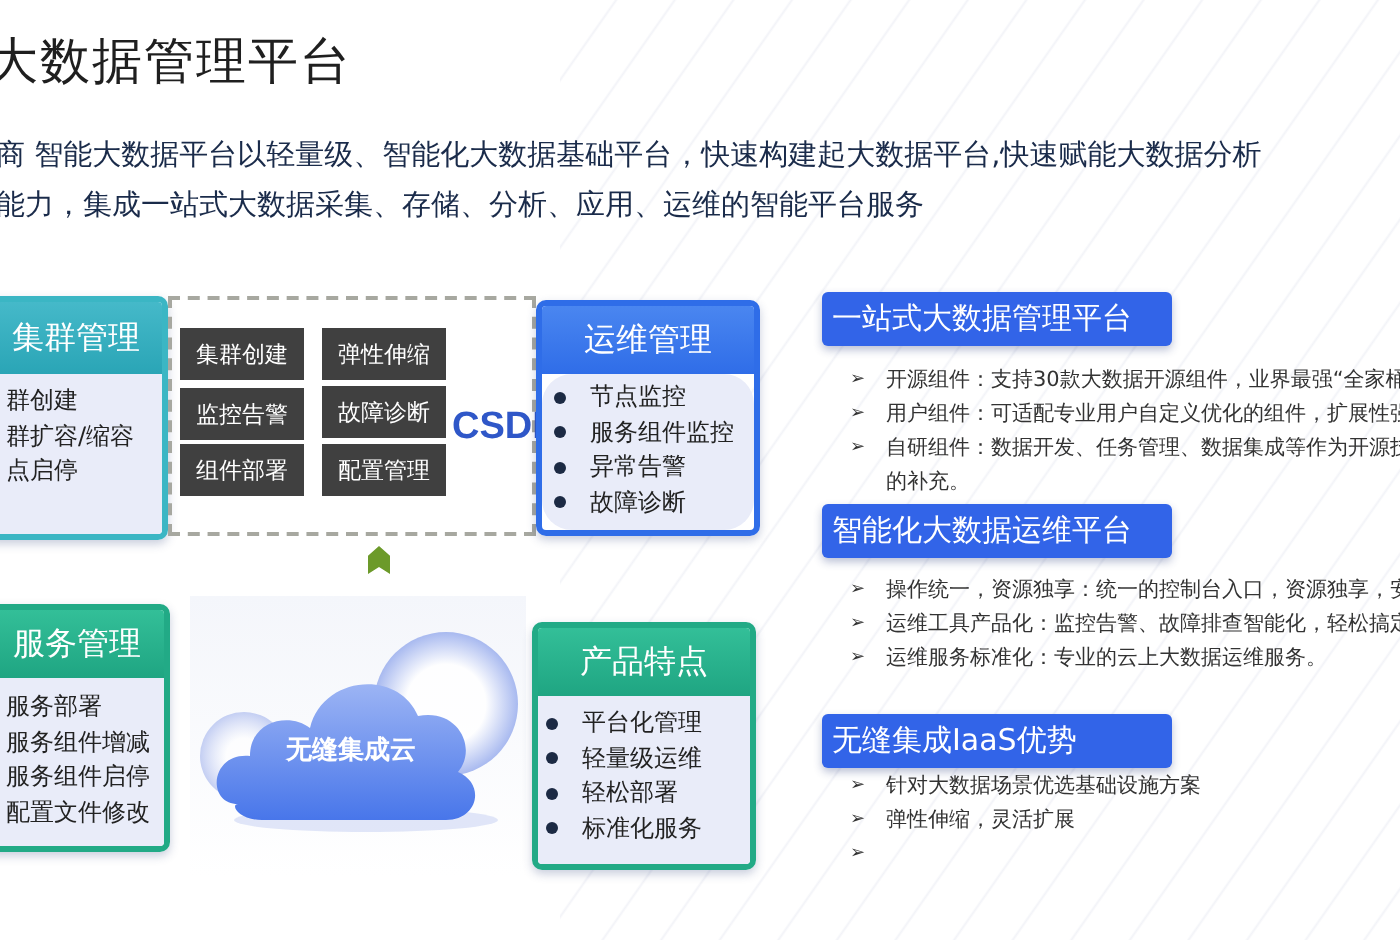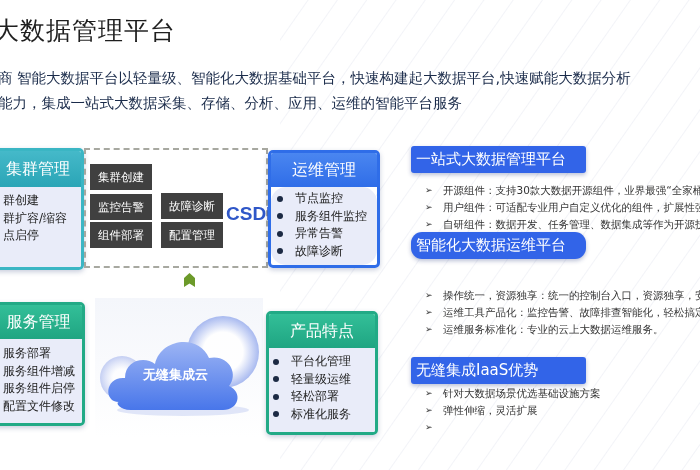--- a/index.html
+++ b/index.html
@@ -61,20 +61,21 @@
   <div class="head">集群管理</div>
   <div class="body" style="height:80px; padding-left:8px;">
     <div class="li">群创建</div>
     <div class="li">群扩容/缩容</div>
     <div class="li">点启停</div>
   </div>
 </div>
 
 <div class="csdp">
   <div class="grid-btn" style="left:4px; top:14px;">集群创建</div>
+  <div class="grid-btn" style="left:75px; top:14px;">弹性伸缩</div>
   <div class="grid-btn" style="left:4px; top:44px;">监控告警</div>
   <div class="grid-btn" style="left:75px; top:43px;">故障诊断</div>
   <div class="grid-btn" style="left:4px; top:72px;">组件部署</div>
   <div class="grid-btn" style="left:75px; top:72px;">配置管理</div>
 </div>
 <div class="csdp-label">CSDP</div>
 
 <div class="card blue" style="left:268px; top:150px; width:112px; height:118px;">
   <div class="head" style="height:34px;">运维管理</div>
   <div class="body" style="height:78px; padding-top:3px;border-radius:15px;">
@@ -165,21 +166,21 @@
       <span class="arr">➢</span>
       <span>用户组件：可适配专业用户自定义优化的组件，扩展性强</span>
     </div>
   <div class="b">
       <span class="arr">➢</span>
       <span>自研组件：数据开发、任务管理、数据集成等作为开源技</span>
     </div>
   <div class="cont">的补充。</div>
 </div>
 
-<div class="sec-tag" style="top:232px;border-radius:11px;">智能化大数据运维平台</div>
+<div class="sec-tag" style="top:252px;">智能化大数据运维平台</div>
 <div class="bullets" style="top:287px;">
   <div class="b">
       <span class="arr">➢</span>
       <span>操作统一，资源独享：统一的控制台入口，资源独享，安</span>
     </div>
   <div class="b">
       <span class="arr">➢</span>
       <span>运维工具产品化：监控告警、故障排查智能化，轻松搞定</span>
     </div>
   <div class="b">

